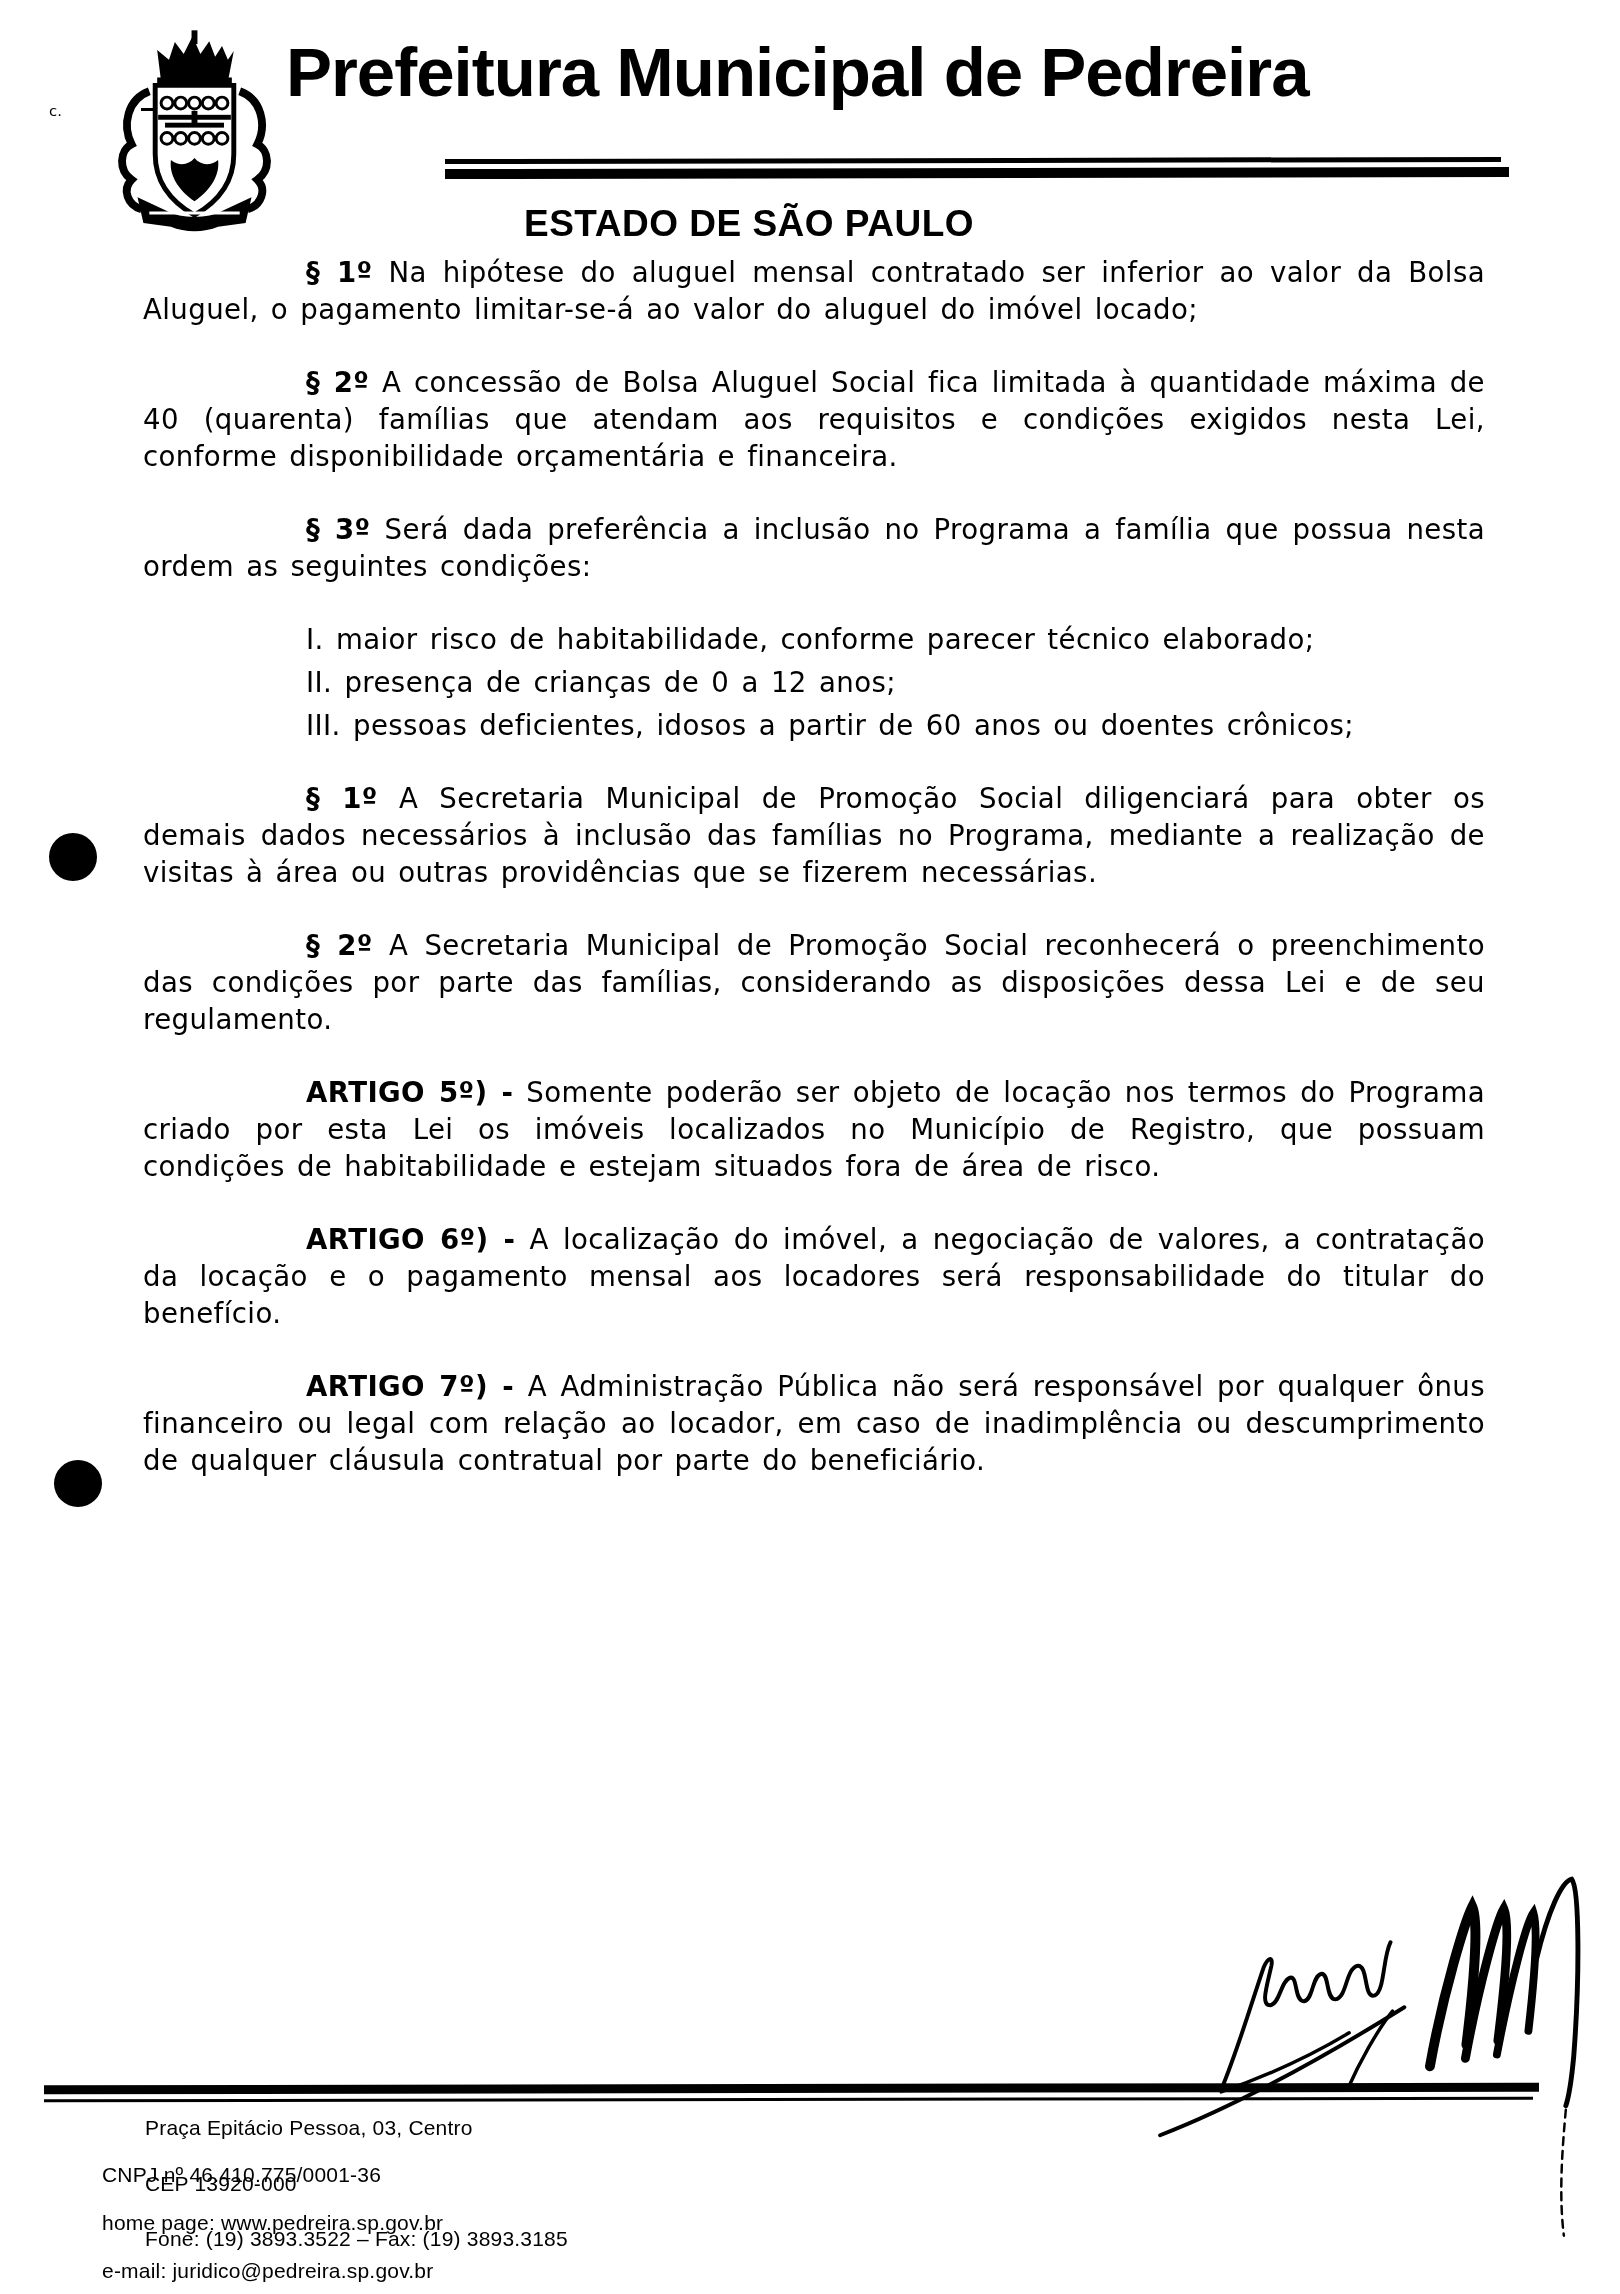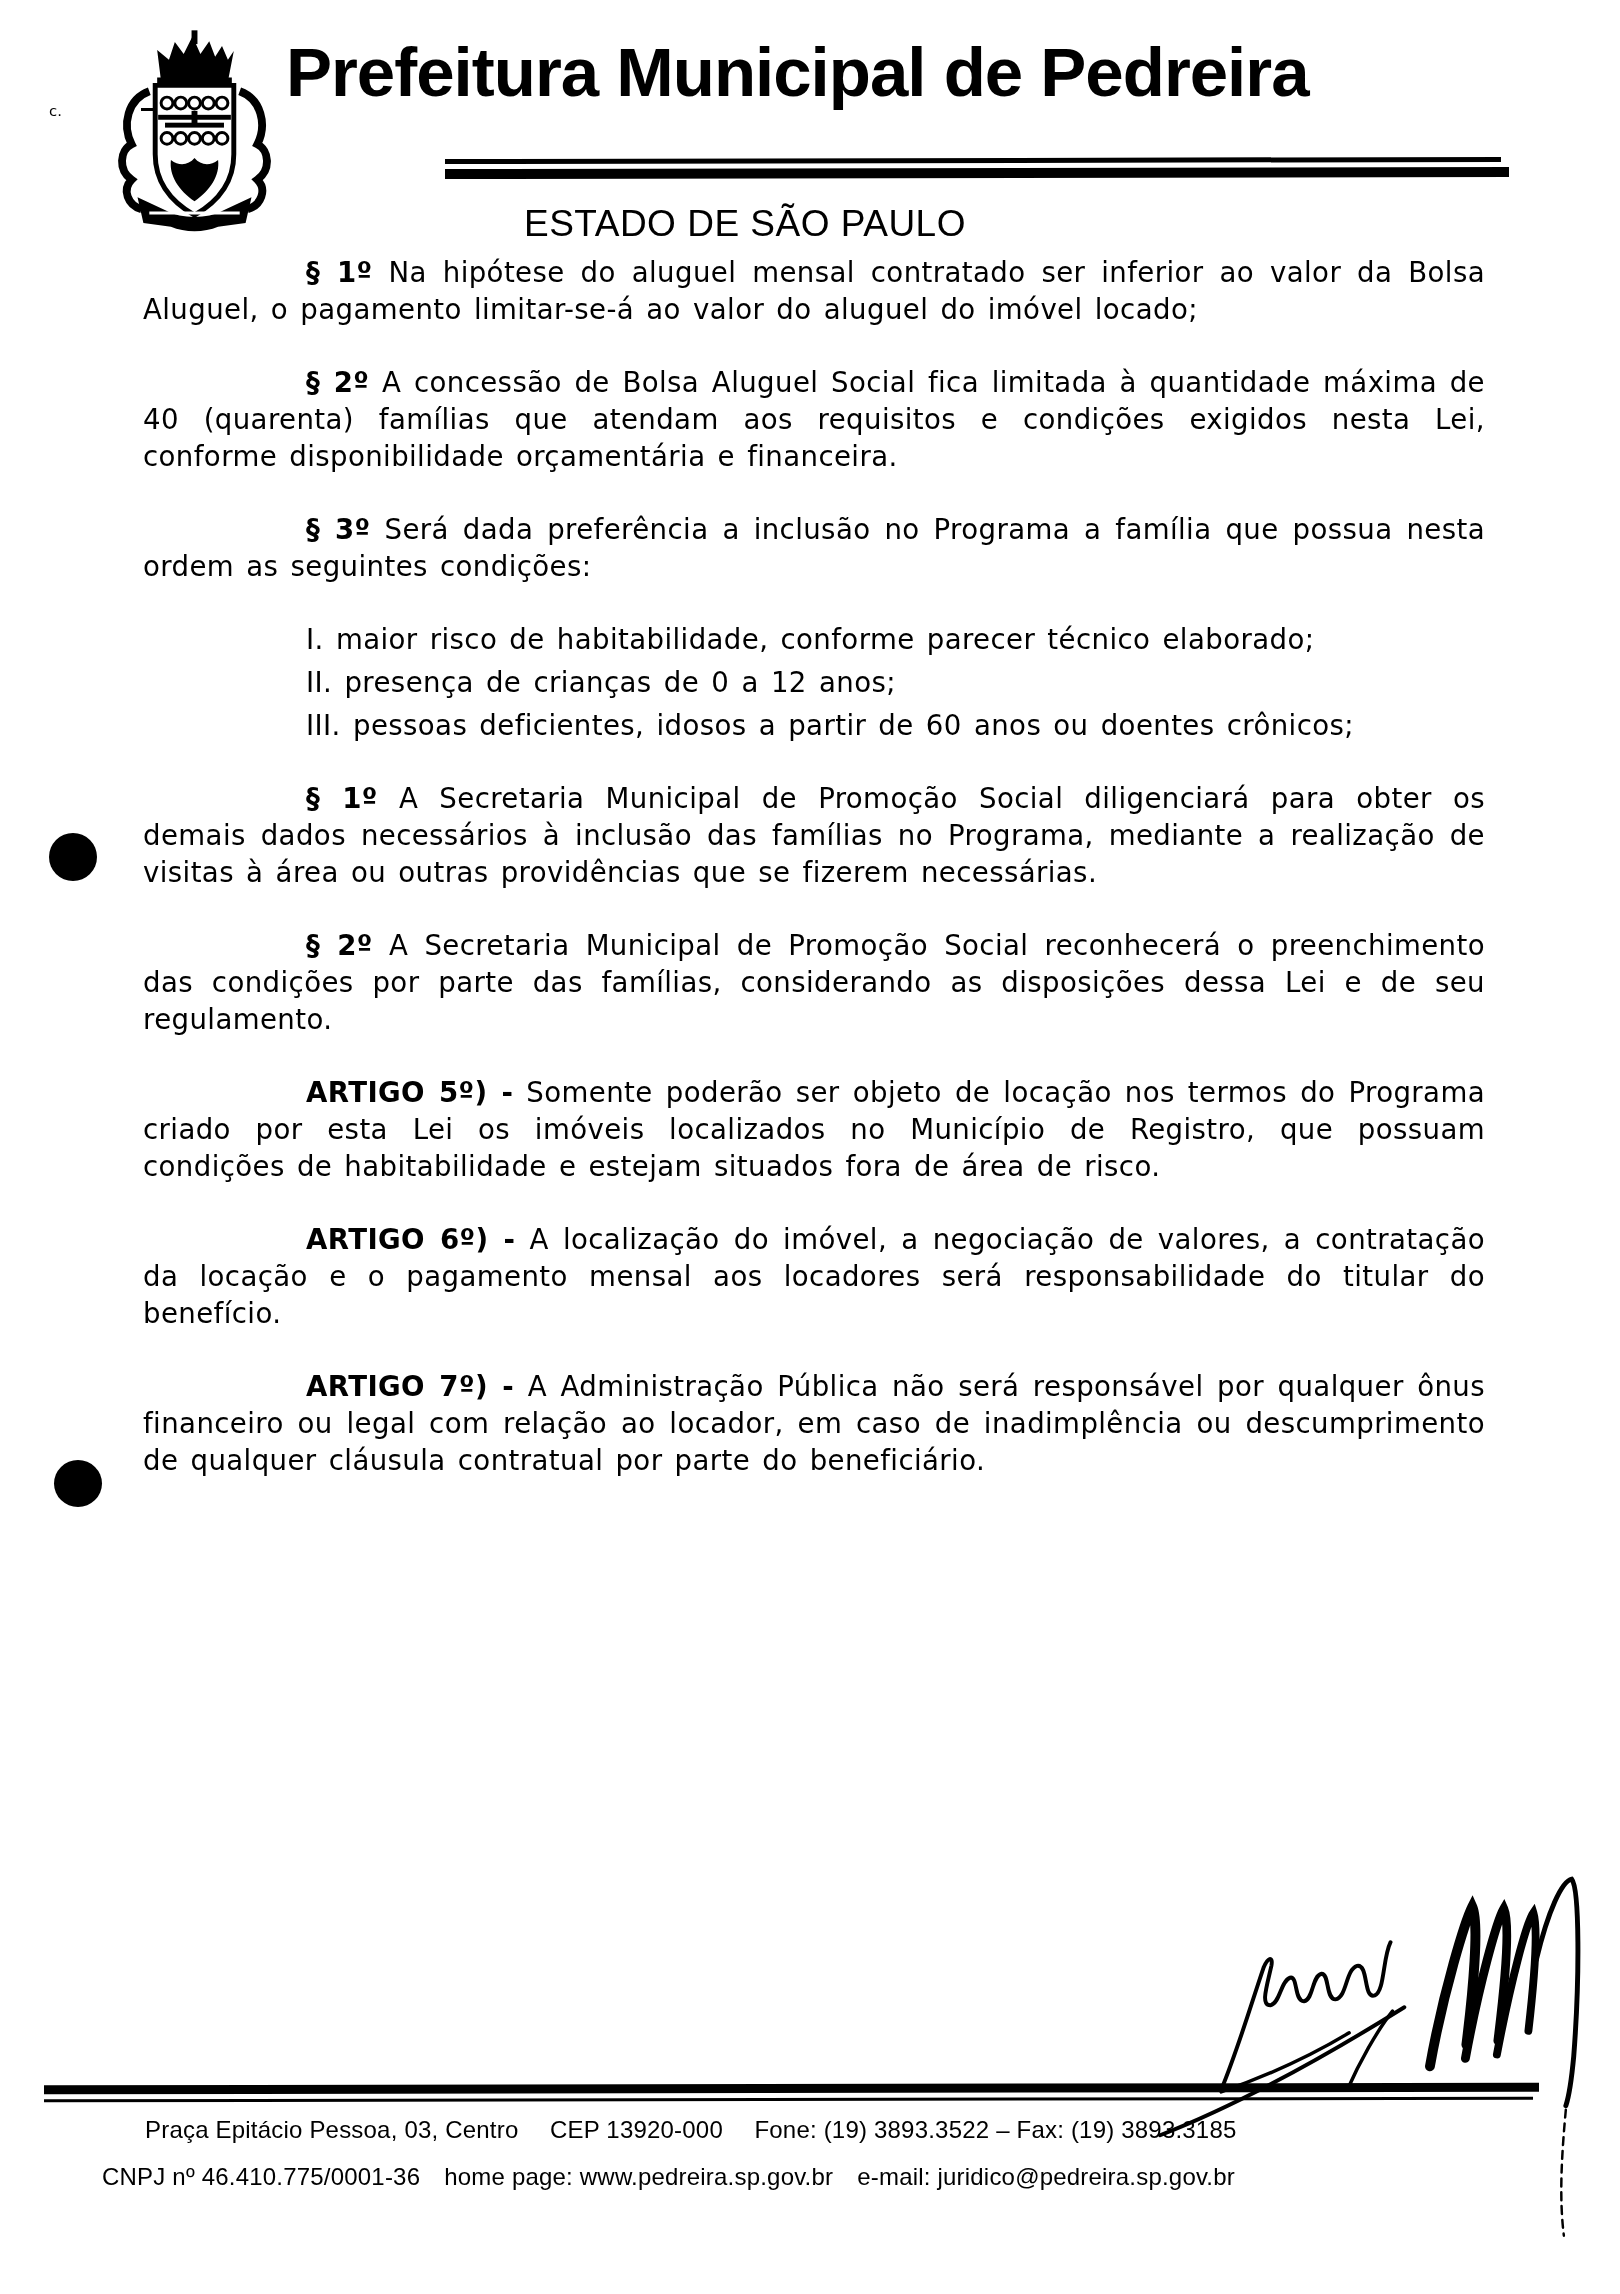--- a/index.html
+++ b/index.html
@@ -13,21 +13,21 @@
   .title{
     position:absolute;left:286px;top:33px;width:1241px;
     font-family:"Liberation Sans",sans-serif;font-weight:700;
     font-size:69px;letter-spacing:-1px;white-space:nowrap;
   }
   .title-rule{position:absolute;left:445px;top:158px;width:1064px;}
   .title-rule .r1{height:4.9px;background:#000;width:1056px;transform:rotate(-0.12deg);}
   .title-rule .r2{height:9.9px;background:#000;margin-top:4.9px;transform:rotate(-0.12deg);}
   .subtitle{
     position:absolute;left:524px;top:203px;
-    font-family:"Liberation Sans",sans-serif;font-weight:400;font-size:37px;
+    font-family:"Liberation Sans",sans-serif;font-weight:700;font-size:37px;
     letter-spacing:0.5px;white-space:nowrap;
   }
   
   .doc-body{
     position:absolute;left:143px;top:254px;width:1342px;
     font-size:27.6px;line-height:37px;text-align:justify;
     letter-spacing:0.4px;word-spacing:3px;
   }
   .doc-body p{margin:36px 0 0 0;text-indent:163px;}
   .doc-body p:first-child{margin-top:0;}
@@ -40,21 +40,21 @@
   .punch.p2{left:54px;top:1460px;width:48px;height:47px;}
   .artifact{position:absolute;font-size:14.8px;color:#000;}
   .artifact.a1{left:49px;top:102px;}
   .artifact.a2{left:141px;top:108px;width:13.8px;height:3px;background:#000;}
   
   .footer-rule{position:absolute;left:44px;top:2084px;width:1495px;transform:rotate(-0.1deg);}
   .footer-rule .f1{height:8.9px;background:#000;}
   .footer-rule .f2{height:3px;background:#000;margin-top:4.9px;width:1489px;}
   .footer-line{
     position:absolute;display:flex;gap:31.5px;white-space:nowrap;
-    font-family:"Liberation Sans",sans-serif;font-size:24px;letter-spacing:0.2px;
+    font-family:"Liberation Sans",sans-serif;font-size:21px;letter-spacing:0.2px;flex-direction:column;
   }
   .footer-line.l1{left:145px;top:2116px;}
   .footer-line.l2{left:102px;top:2163px;gap:24px;}
   
   .overlay{position:absolute;left:0;top:0;width:1620px;height:2294px;pointer-events:none;}
 </style>
 </head>
 <body>
 
 <span class="artifact a1">c.</span>

